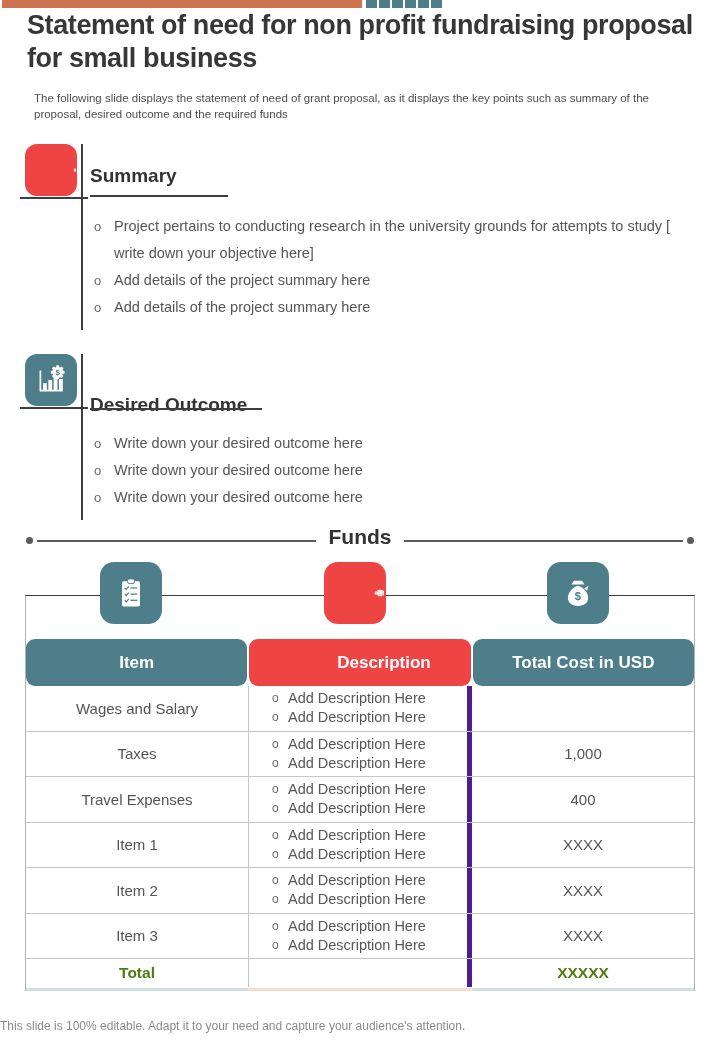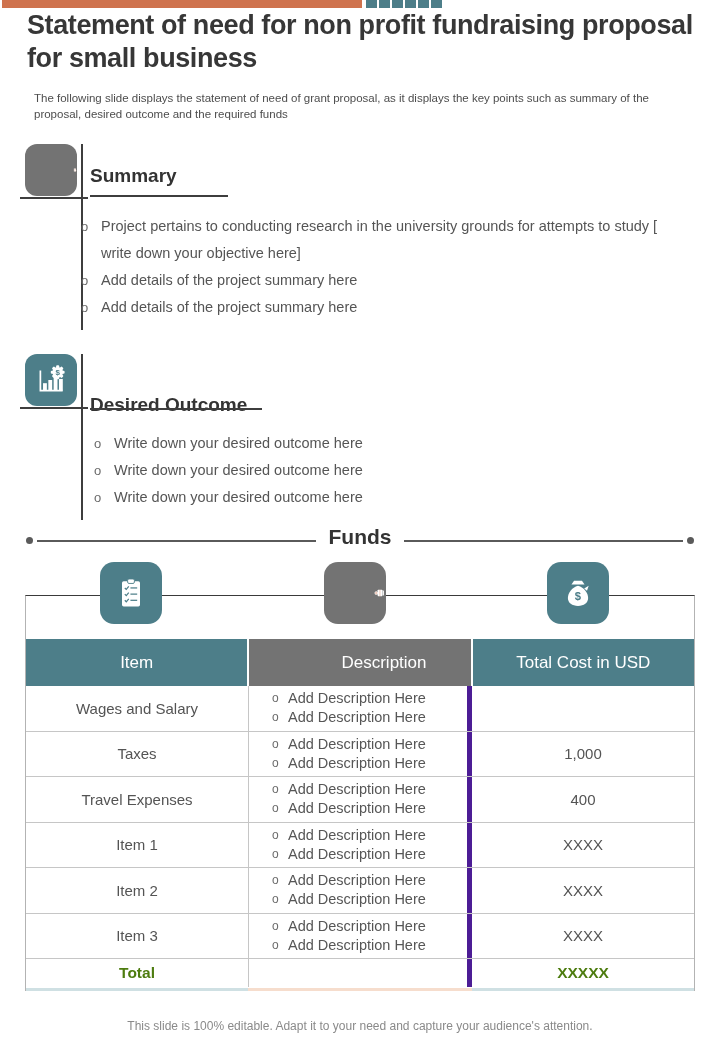--- a/index.html
+++ b/index.html
@@ -21,21 +21,21 @@
   }
   .subtitle {
     position:absolute; left:34px; top:90px; width:660px;
     font-size:11.5px; line-height:1.4; color:#4d4d4d;
   }
 
   
   .tile { position:absolute; display:flex; align-items:center; justify-content:center; }
   .tile-sm { width:52px; height:52px; border-radius:12px; }
   .tile-lg { width:62px; height:62px; border-radius:14px; z-index:2; }
-  .bg-orange { background:#737373;padding-left:48px; }
+  .bg-orange { background:#ef4444;padding-left:48px; }
   .bg-teal { background:#4d7e89; }
 
   .vline { position:absolute; width:2px; background:#3e3e3e; }
   .hline { position:absolute; height:2px; background:#3e3e3e; }
 
   .sec-heading { position:absolute; font-size:19px; font-weight:700; color:#333333; }
 
   .bullets { position:absolute; width:600px; list-style:none; }
   .bullets li {
     display:flex; align-items:flex-start;
@@ -59,21 +59,21 @@
     position:absolute; left:25px; top:595px; width:670px; height:396px;
     border-left:1px solid #b3b3b3; border-right:1px solid #b3b3b3;
     border-top:1px solid #3a3a3a; background:#ffffff; z-index:1;
   }
   .thead {
     position:absolute; left:0; top:43px; width:668px; height:47px;
     display:grid; grid-template-columns:1fr 1fr 1fr; gap:2px; background:#ffffff;
   }
   .thead .hcell {
     display:flex; align-items:center; justify-content:center;
-    color:#ffffff; font-size:17px; font-weight:400;
+    color:#ffffff; font-size:17px; font-weight:700;border-radius:9px;
   }
   .tbody { position:absolute; left:0; top:90px; width:668px; }
   .trow {
     display:grid; grid-template-columns:222px 224px 222px; height:45.5px;
     border-bottom:1px solid #c6c6c6;
   }
   .trow:last-child { border-bottom:none; }
   .c-item, .c-cost {
     display:flex; align-items:center; justify-content:center;
     font-size:15px; color:#545454; text-align:center;
@@ -89,21 +89,21 @@
   .trow-total .c-item, .trow-total .c-cost { font-weight:700; color:#4d7c0f; font-size:15.5px; }
   .strip {
     position:absolute; left:0; bottom:0; width:668px; height:3px;
     display:grid; grid-template-columns:222px 224px 222px;
   }
   .strip .s1, .strip .s3 { background:#cfe0e3; }
   .strip .s2 { background:#f6ddcd; }
 
   
   .footer {
-    position:absolute; left:0; top:1019px; width:720px; text-align:center;
+    position:absolute; left:0; top:1019px; width:720px; text-align:left;
     font-size:12px; color:#8a8a8a;
   }
 </style>
 </head>
 <body>
 
 <div class="slide">
 
   <div class="bar-orange"></div>
   <div class="bar-seg" style="left:366px"></div>
@@ -127,21 +127,21 @@
         <line x1="10" y1="20" x2="16" y2="20"></line>
       </g>
       <polygon points="18.5,26.5 26,19 28.4,21.4 20.9,28.9" fill="#ffffff" stroke="#cf734e" stroke-width="0.8"></polygon>
       <polygon points="17.2,30.2 18.5,26.5 20.9,28.9" fill="#ffffff" stroke="#cf734e" stroke-width="0.8"></polygon>
     </svg>
   </div>
   <div class="vline" style="left:81px; top:144px; height:186px;"></div>
   <div class="hline" style="left:20px; top:197px; width:68px;"></div>
   <h2 class="sec-heading" style="left:90px; top:165px;">Summary</h2>
   <div class="hline" style="left:90px; top:195px; width:138px;"></div>
-  <ul class="bullets" style="left:79px; top:213px;">
+  <ul class="bullets" style="left:92px; top:213px;">
     <li>Project pertains to conducting research in the university grounds for attempts to study [ write down your objective here]</li>
     <li>Add details of the project summary here</li>
     <li>Add details of the project summary here</li>
   </ul>
 
   <div class="tile tile-sm bg-teal" style="left:25px; top:354px;">
     <svg width="34" height="34" viewBox="0 0 32 32">
       <path d="M6 7 V26 H27" stroke="#ffffff" stroke-width="1.6" fill="none"></path>
       <rect x="8.5" y="19" width="3.6" height="7" fill="#ffffff"></rect>
       <rect x="13.5" y="16" width="3.6" height="10" fill="#ffffff"></rect>

